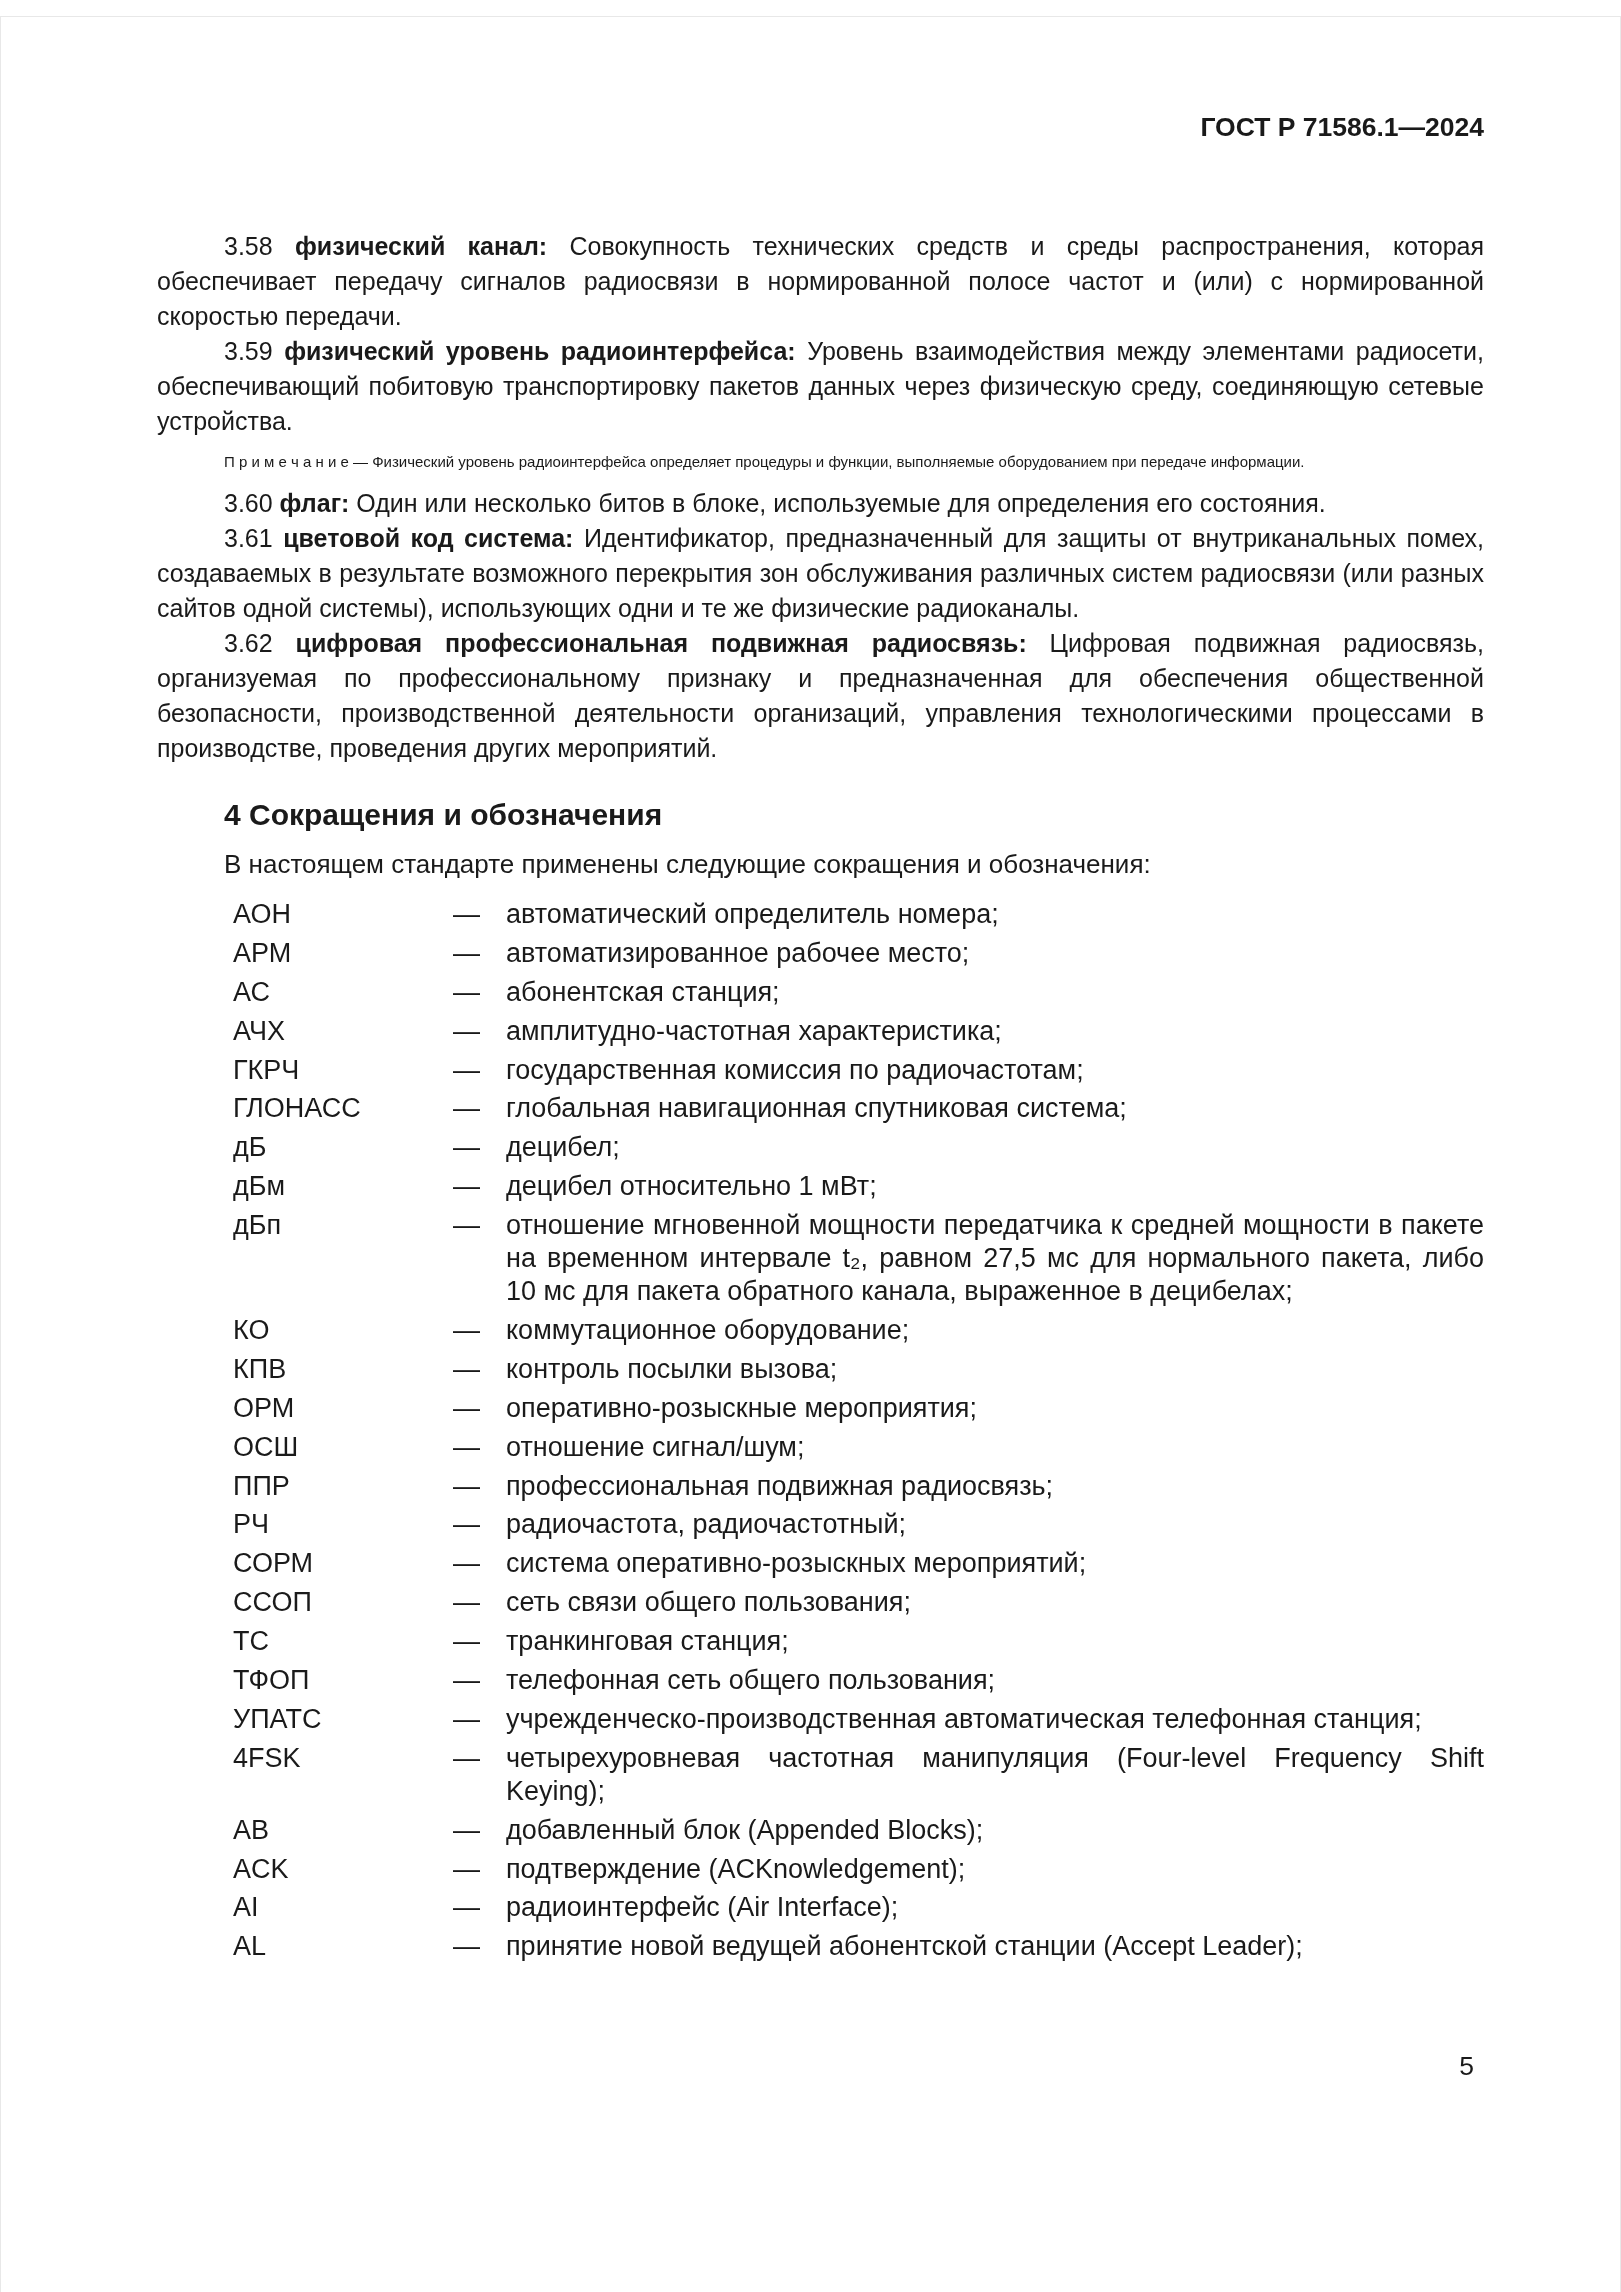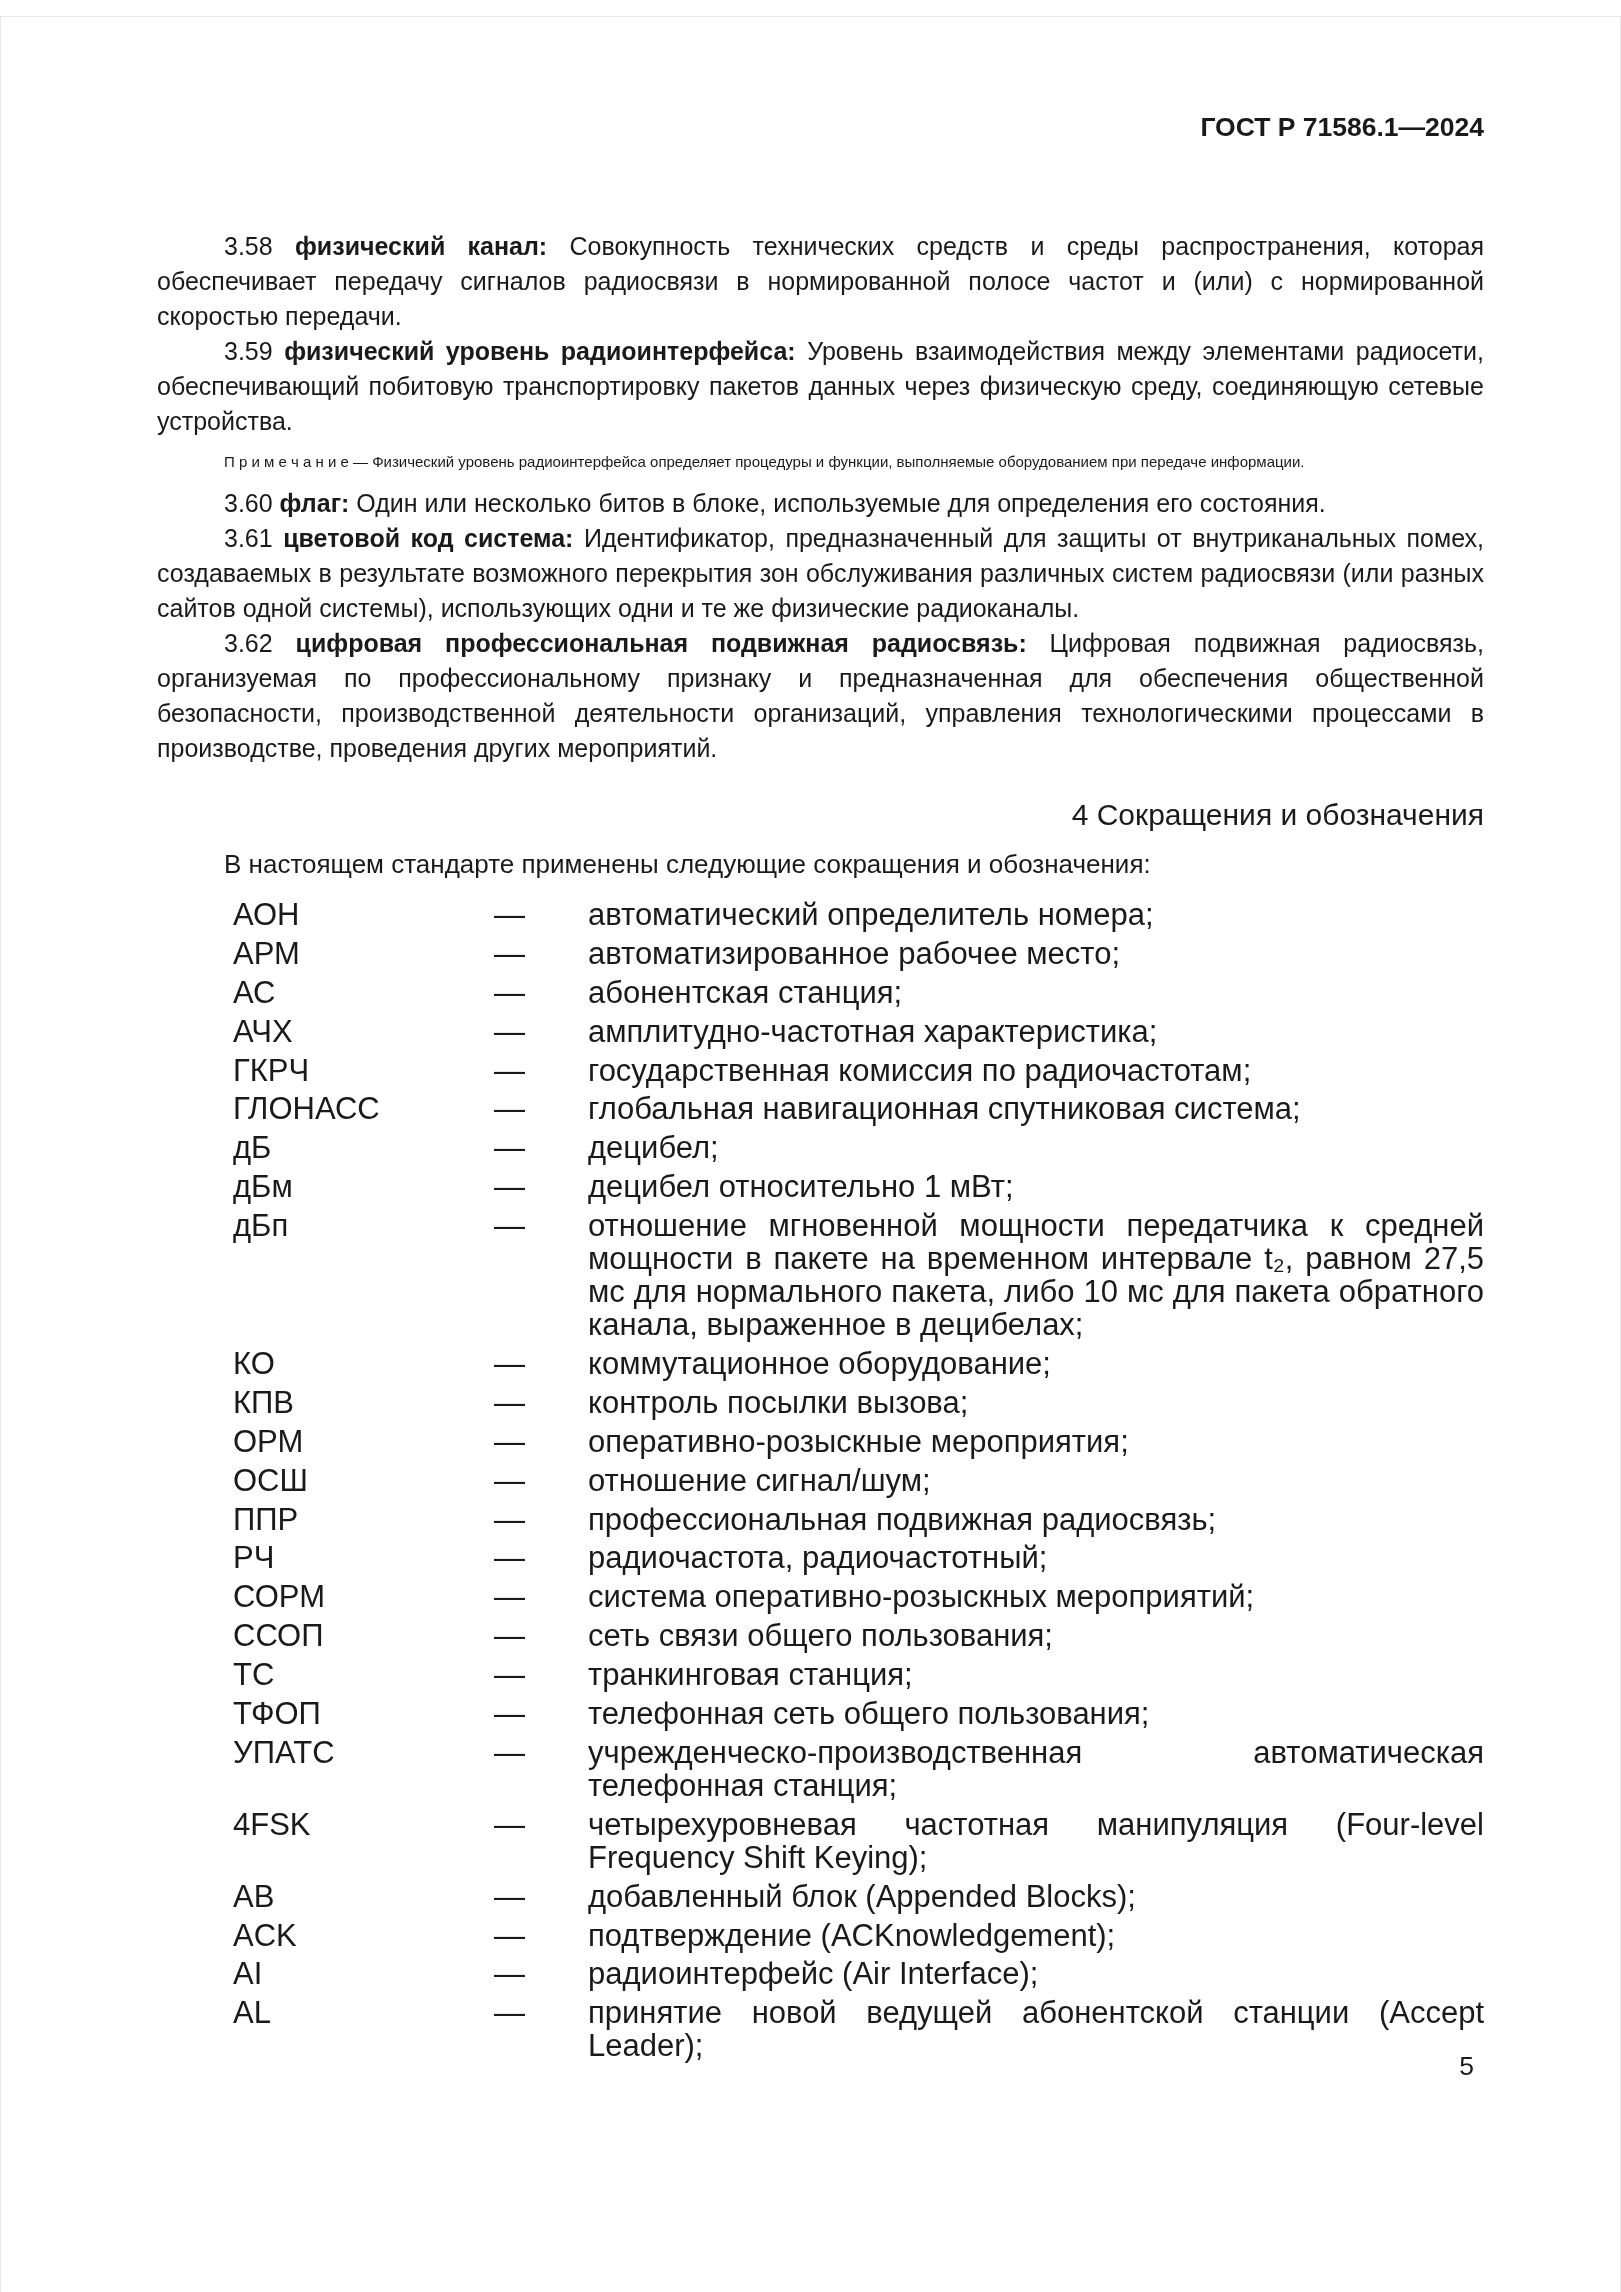--- a/index.html
+++ b/index.html
@@ -33,39 +33,37 @@
     font-size: 15px;
     line-height: 29px;
     text-align: justify;
     text-indent: 67px;
     margin: 7.8px 0 9.8px;
   }
 
   .section-title {
     font-size: 30px;
     line-height: 35px;
-    font-weight: 400;
+    font-weight: 700;
     margin: 31px 0 15.7px 67px;
-    text-align: right;
   }
   .intro {
     font-size: 26px;
     line-height: 35px;
     text-indent: 67px;
     margin: 0 0 15.7px;
   }
 
   .abbr-list { }
   .abbr-row {
     display: grid;
     grid-template-columns: 220px 53px 1fr;
     margin: 0 0 5.9px 76px;
-    font-size: 31px;
+    font-size: 27px;
     line-height: 33px;
-    gap: 41px;
   }
   .abbr-term { }
   .abbr-dash { }
   .abbr-meaning { text-align: justify; }
 
   .page-number {
     position: absolute;
     right: 147px;
     bottom: 227px;
     font-size: 26.5px;

